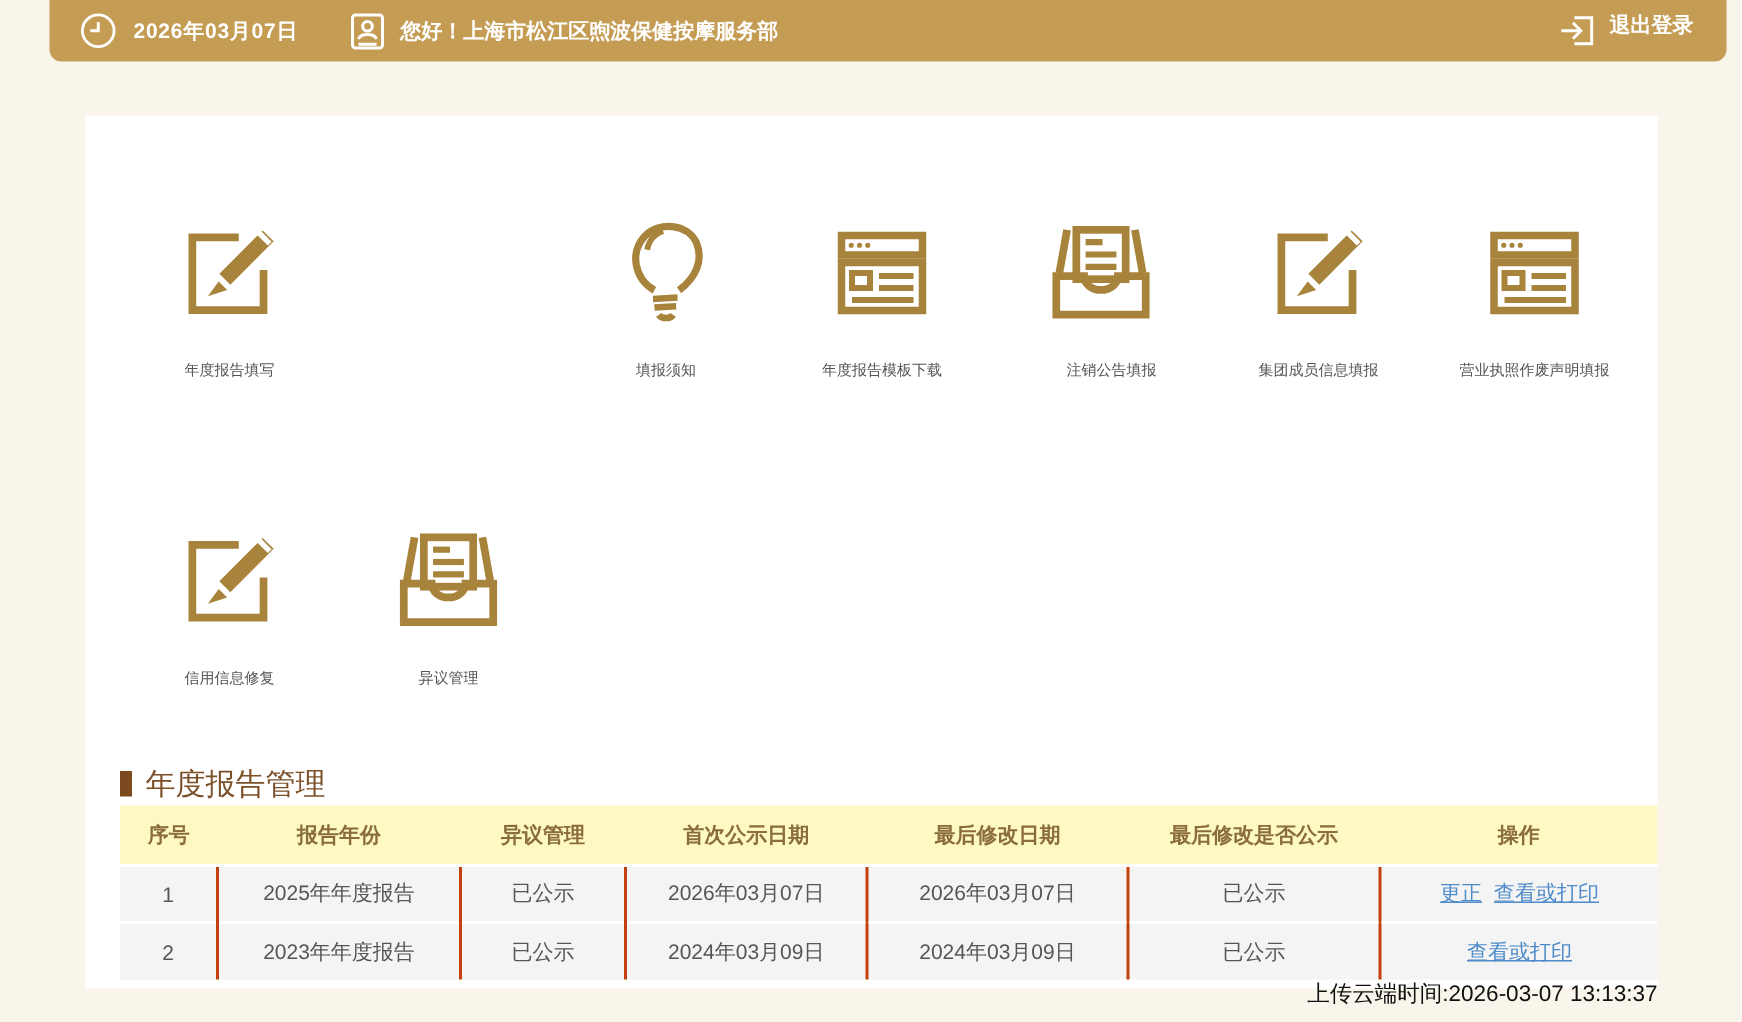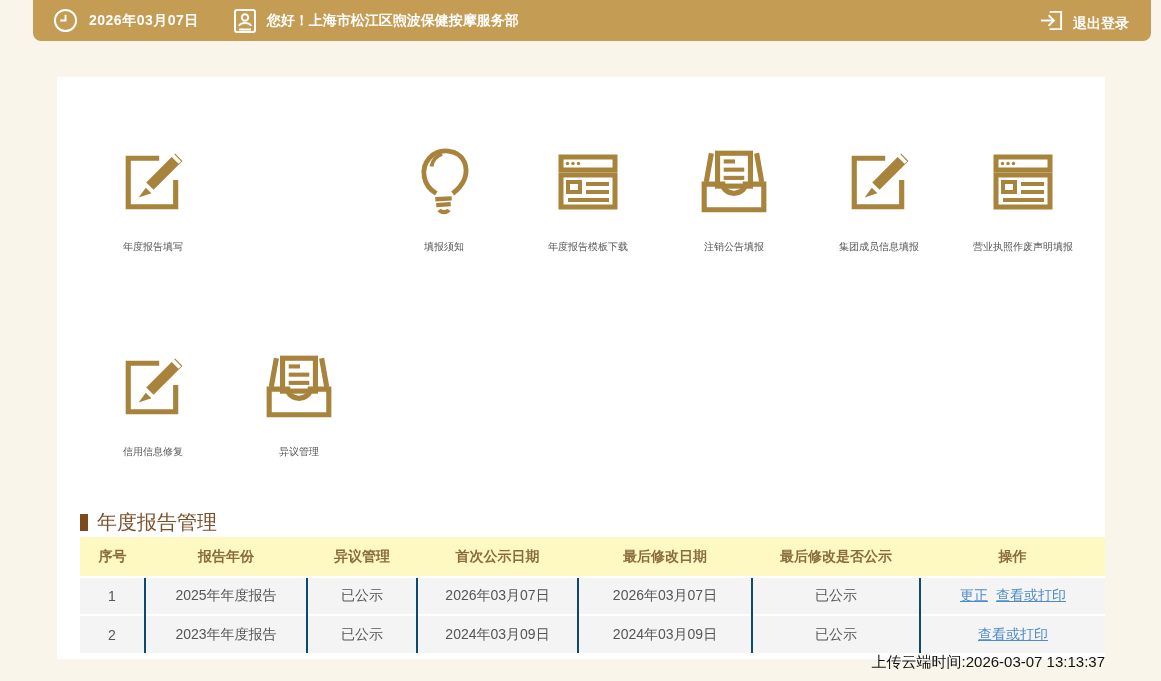--- a/index.html
+++ b/index.html
@@ -16,21 +16,21 @@
     position:absolute; left:33px; top:0; width:1118px; height:41px;
     background:#C59C54; border-radius:0 0 8px 8px;
     display:flex; align-items:center; color:#FFFFFF;
     padding:0 22px 0 20px; font-size:14px; font-weight:bold;
   }
   .topbar .ico { display:inline-flex; align-items:center; justify-content:center; }
   .topbar .date { margin-left:11px; letter-spacing:.5px; }
   .topbar .uid-ico { margin-left:34px; }
   .topbar .greeting { margin-left:10px; }
   .topbar .spacer { flex:1; }
-  .topbar .logout { display:flex; align-items:flex-end; cursor:pointer; }
+  .topbar .logout { display:flex; align-items:flex-start; cursor:pointer; }
   .topbar .logout span { margin-left:9px; }
 
   
   .panel {
     position:absolute; left:57px; top:77px; width:1048px; height:582px;
     background:#FFFFFF;
   }
 
   
   .shortcut {
@@ -59,21 +59,21 @@
     position:absolute; left:23px; top:460px; width:1025px;
     border-collapse:collapse; table-layout:fixed; font-size:14px;
   }
   table.report thead td {
     background:#fef9c3; color:#8A6D3B; font-weight:bold;
     height:40px; text-align:center; vertical-align:middle;
   }
   table.report tbody td {
     background:#F4F4F4; color:#555555;
     height:38px; text-align:center; vertical-align:middle;
-    border-top:2px solid #FFFFFF; border-left:2px solid #0c4a6e;
+    border-top:2px solid #FFFFFF; border-left:2px solid #c2410c;
   }
   table.report tbody td:first-child { border-left:none; }
   table.report a {
     color:#4E8BC9; text-decoration:underline; cursor:pointer;
   }
   table.report a + a { margin-left:8px; }
 
   
   .upload-time {
     position:absolute; right:56px; top:653px;
@@ -170,21 +170,21 @@
     <span class="lbl">填报须知</span>
   </div>
   <div class="shortcut" style="left:531px; top:68px;">
     <span class="icon-box">
         <svg width="74" height="64" viewBox="0 0 72 64">
           <use href="#template-icon"></use>
         </svg>
       </span>
     <span class="lbl">年度报告模板下载</span>
   </div>
-  <div class="shortcut" style="left:677px; top:68px;">
+  <div class="shortcut" style="left:677px; top:68px;align-items:flex-end;">
     <span class="icon-box">
         <svg width="74" height="66" viewBox="0 0 72 64">
           <use href="#inbox-icon"></use>
         </svg>
       </span>
     <span class="lbl">注销公告填报</span>
   </div>
   <div class="shortcut" style="left:822px; top:68px;">
     <span class="icon-box">
         <svg width="76" height="66" viewBox="0 0 72 64">

